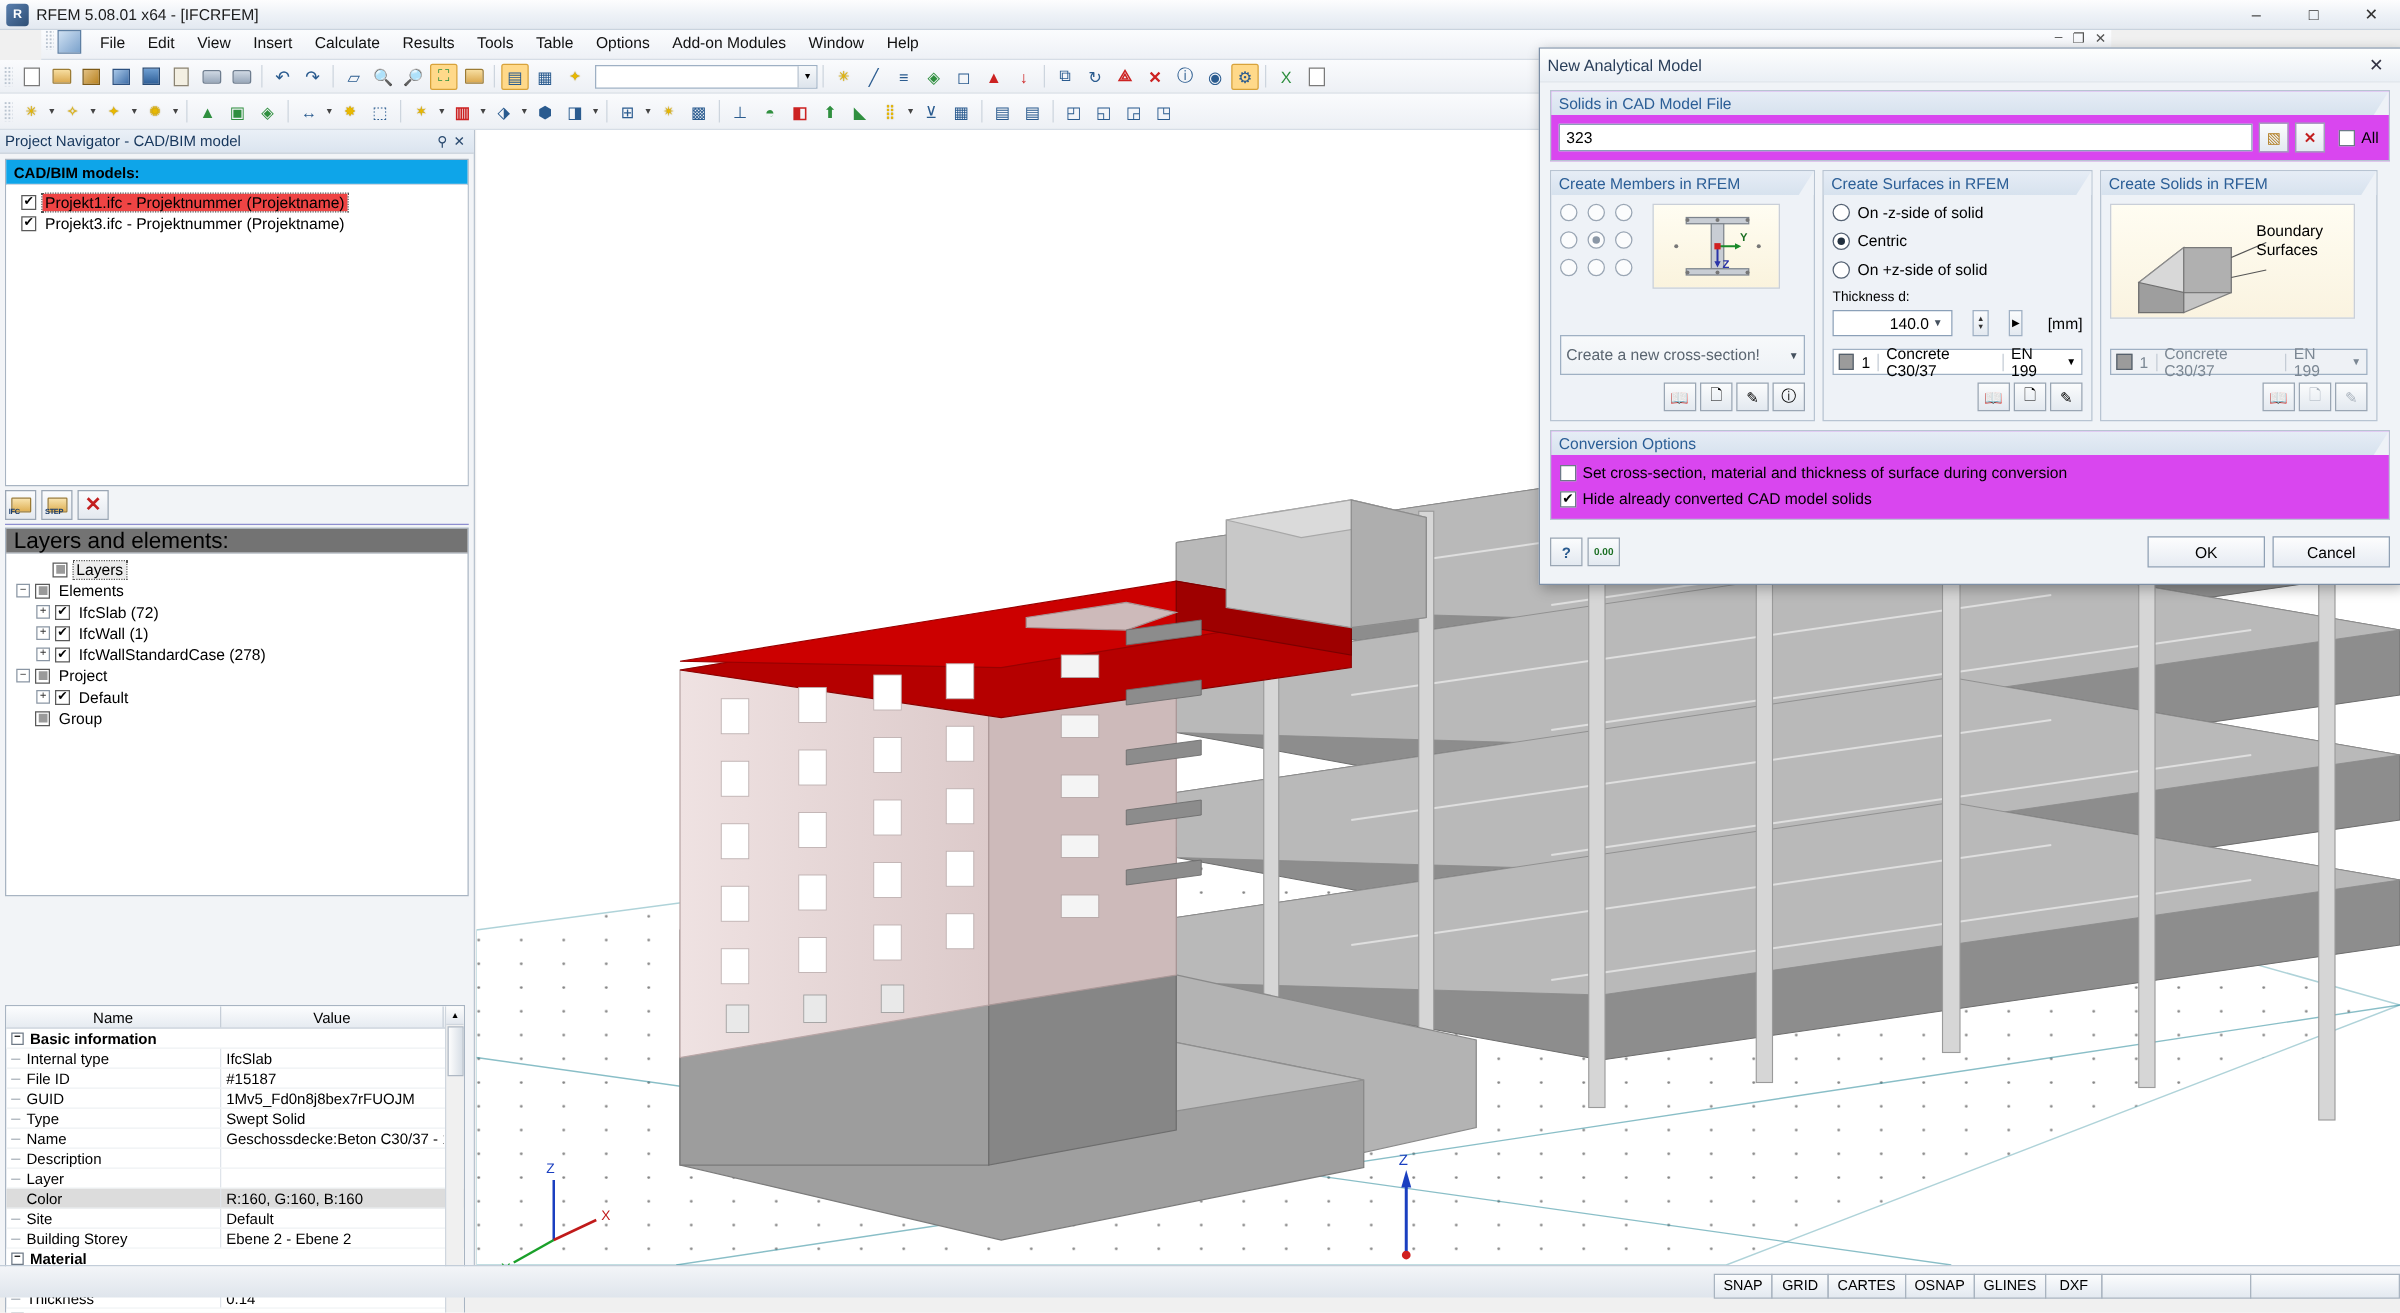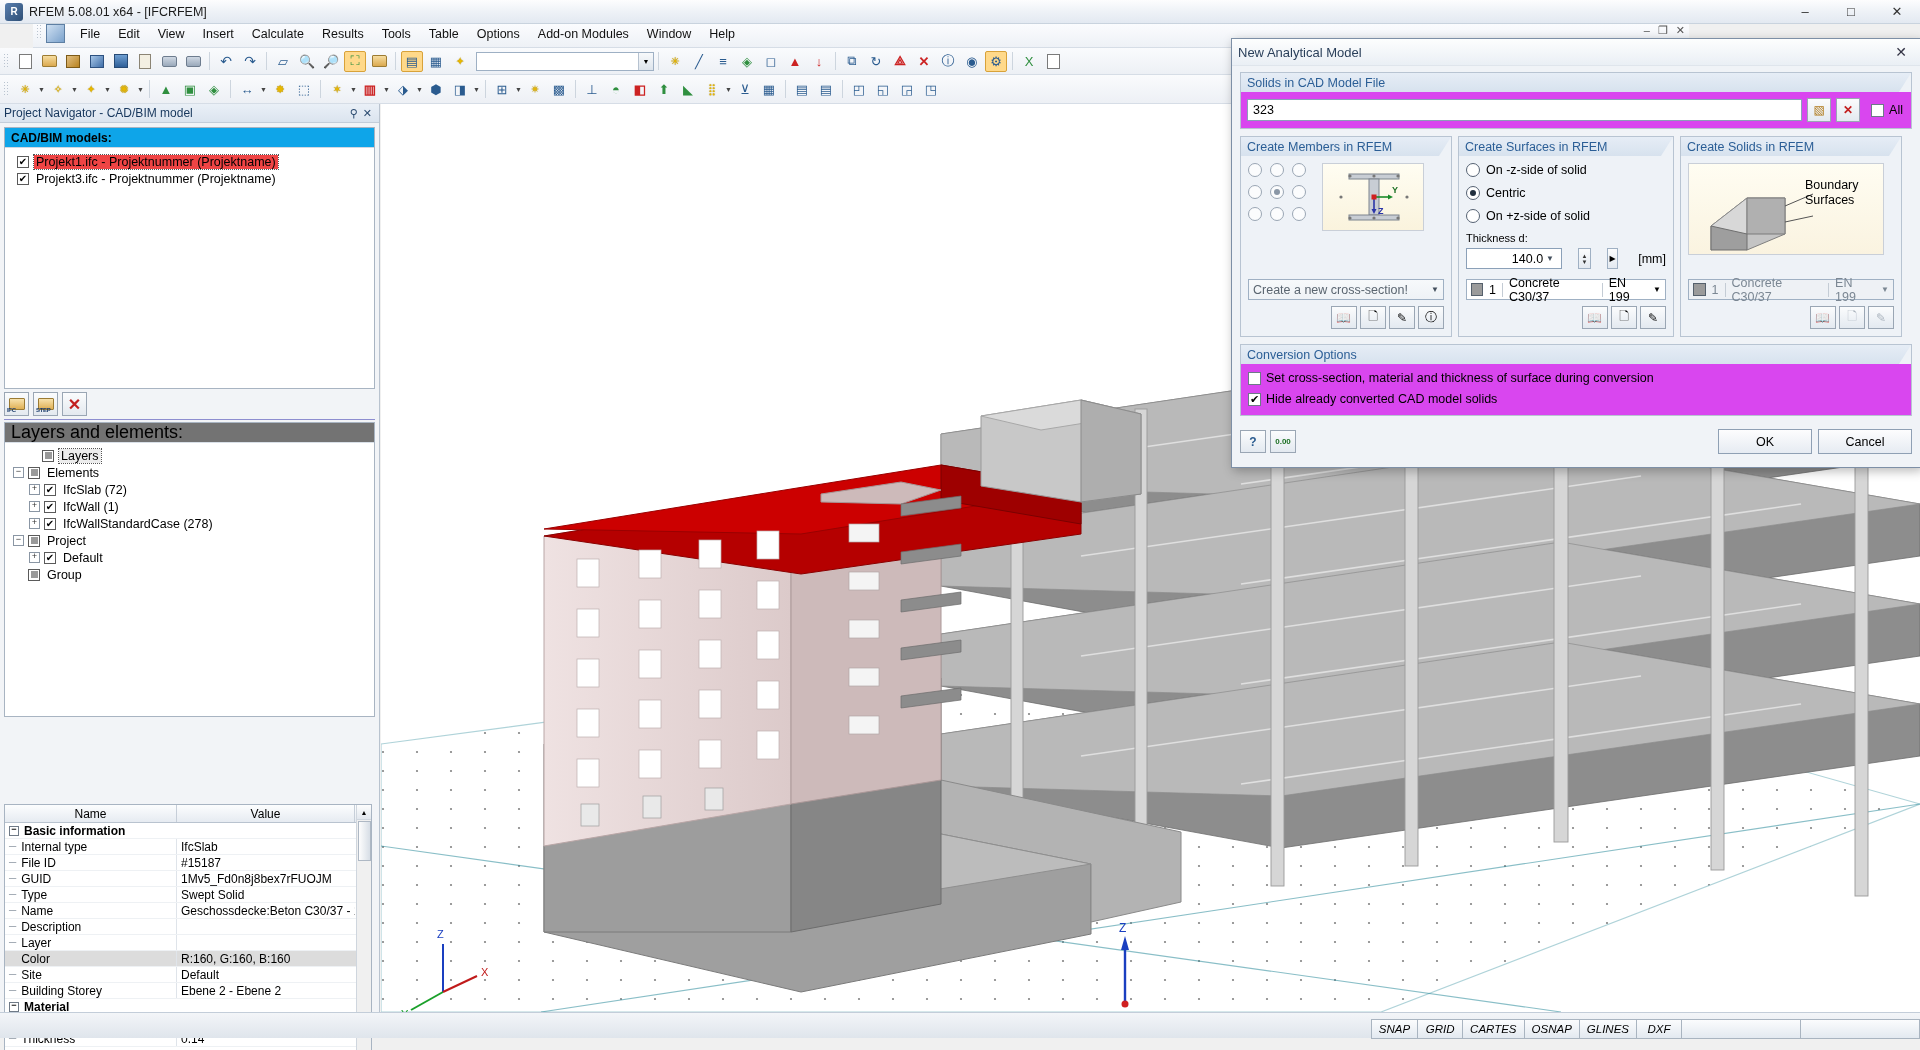--- a/index.html
+++ b/index.html
@@ -158,21 +158,21 @@
 
   
   .viewport { position:absolute; left:381px; top:104px; width:1539px; height:908px;
     background:#ffffff; overflow:hidden; }
   .vscrollbtn { position:absolute; right:0; top:320px; width:18px; height:38px;
     background:linear-gradient(to bottom,#fbfcfd,#dde4ec); border:1px solid #a8b4c2;
     display:flex; align-items:center; justify-content:center; font-size:9px; }
 
   
   .statusbar { position:absolute; left:0; top:1012px; width:1920px; height:26px;
-    background:linear-gradient(to bottom,#f3f5f8,#dfe5ec); border-top:1px solid #c3cdd9;font-style:italic; }
+    background:linear-gradient(to bottom,#f3f5f8,#dfe5ec); border-top:1px solid #c3cdd9; }
   .sb-inner { position:absolute; left:381px; top:6px; width:1539px; height:24px;
     display:flex; align-items:center; }
   .sb-cells { position:absolute; right:0; top:0; display:flex; }
   .sbc { height:20px; min-width:46px; padding:0 7px; margin-left:-1px;
     border:1px solid #a9b4c0; background:linear-gradient(to bottom,#fbfcfd,#e3e9f0);
     display:flex; align-items:center; justify-content:center; font-size:11.5px; }
   .sbc.wide { min-width:120px; }
 
   
   .dialog { position:absolute; left:1231px; top:38px; width:690px; height:430px;
@@ -210,21 +210,21 @@
     width:66px; }
   .rdo { width:14px;height:14px;border-radius:50%;border:1px solid #9aa6b4;background:#fbfcfd;
     display:flex;align-items:center;justify-content:center; }
   .rdo.on i { width:6px;height:6px;border-radius:50%;background:#8a97a6;display:block;}
   .rdo.dark { border-color:#556273; background:#fff; }
   .rdo.dark.on i { background:#22303f; }
   .csimg { width:102px; height:68px; background:linear-gradient(#fffdf2,#faf3dd);
     border:1px solid #c9cfd8; position:relative; }
   .radio-label { display:flex; align-items:center; gap:6px; font-size:12.5px; margin-bottom:9px;}
 
-  .combo { height:21px; background:linear-gradient(to bottom,#f7f9fb,#eef2f6);
+  .combo { height:32px; background:linear-gradient(to bottom,#f7f9fb,#eef2f6);
     border:1px solid #9fb0c3; display:flex; align-items:center; padding:0 4px;
     font-size:12.5px; color:#5a6570; }
   .combo .ca { margin-left:auto; font-size:8px; color:#44505e; }
   .matrow { height:21px; background:#fff; border:1px solid #9fb0c3; display:flex;
     align-items:center; padding:0 4px; font-size:12.5px; gap:6px; }
   .matrow .swatch { width:13px;height:13px;background:#9b9b9b;border:1px solid #55606c;}
   .matrow.dis { background:#eef1f5; color:#7b8793; }
   .matrow .divd { width:1px;height:14px;background:#c4ccd5; }
   .btnrow { display:flex; gap:3px; justify-content:flex-end; margin-top:6px; }
   .ibtn { width:26px;height:23px;border:1px solid #9aa6b4;

